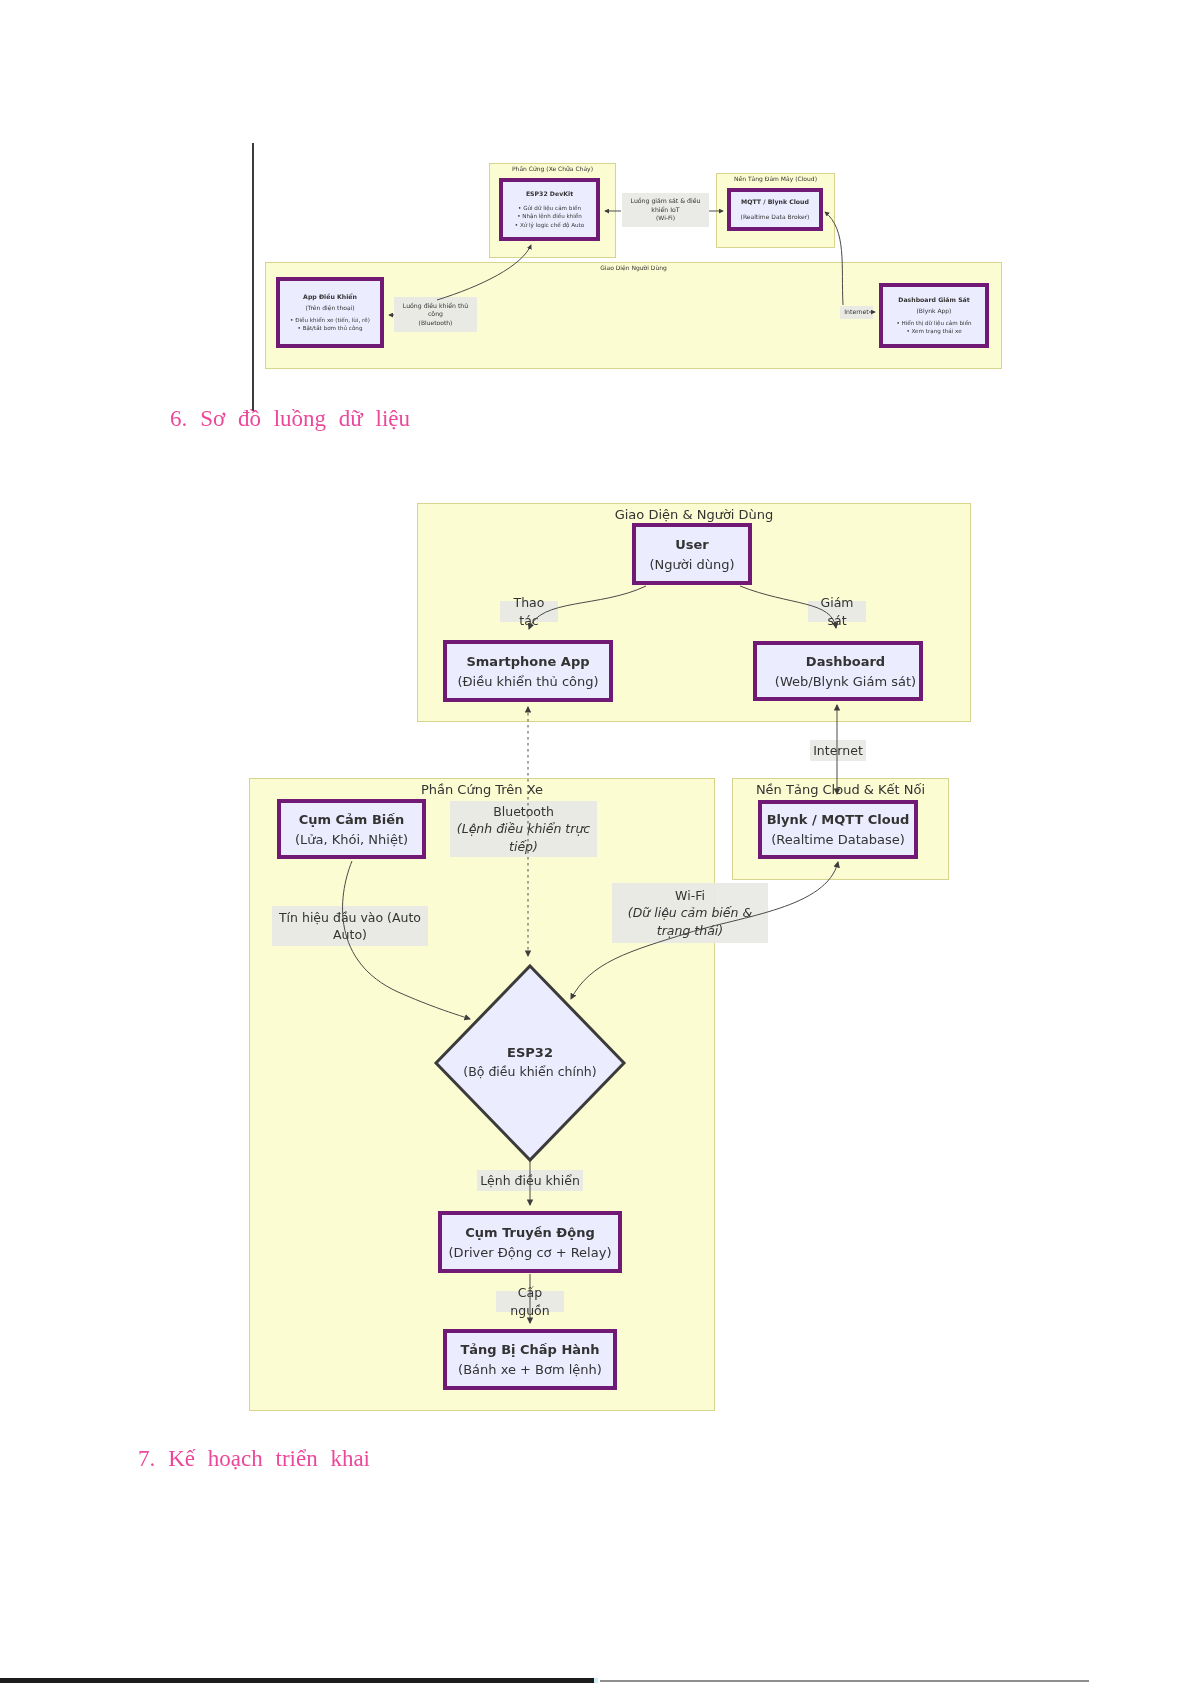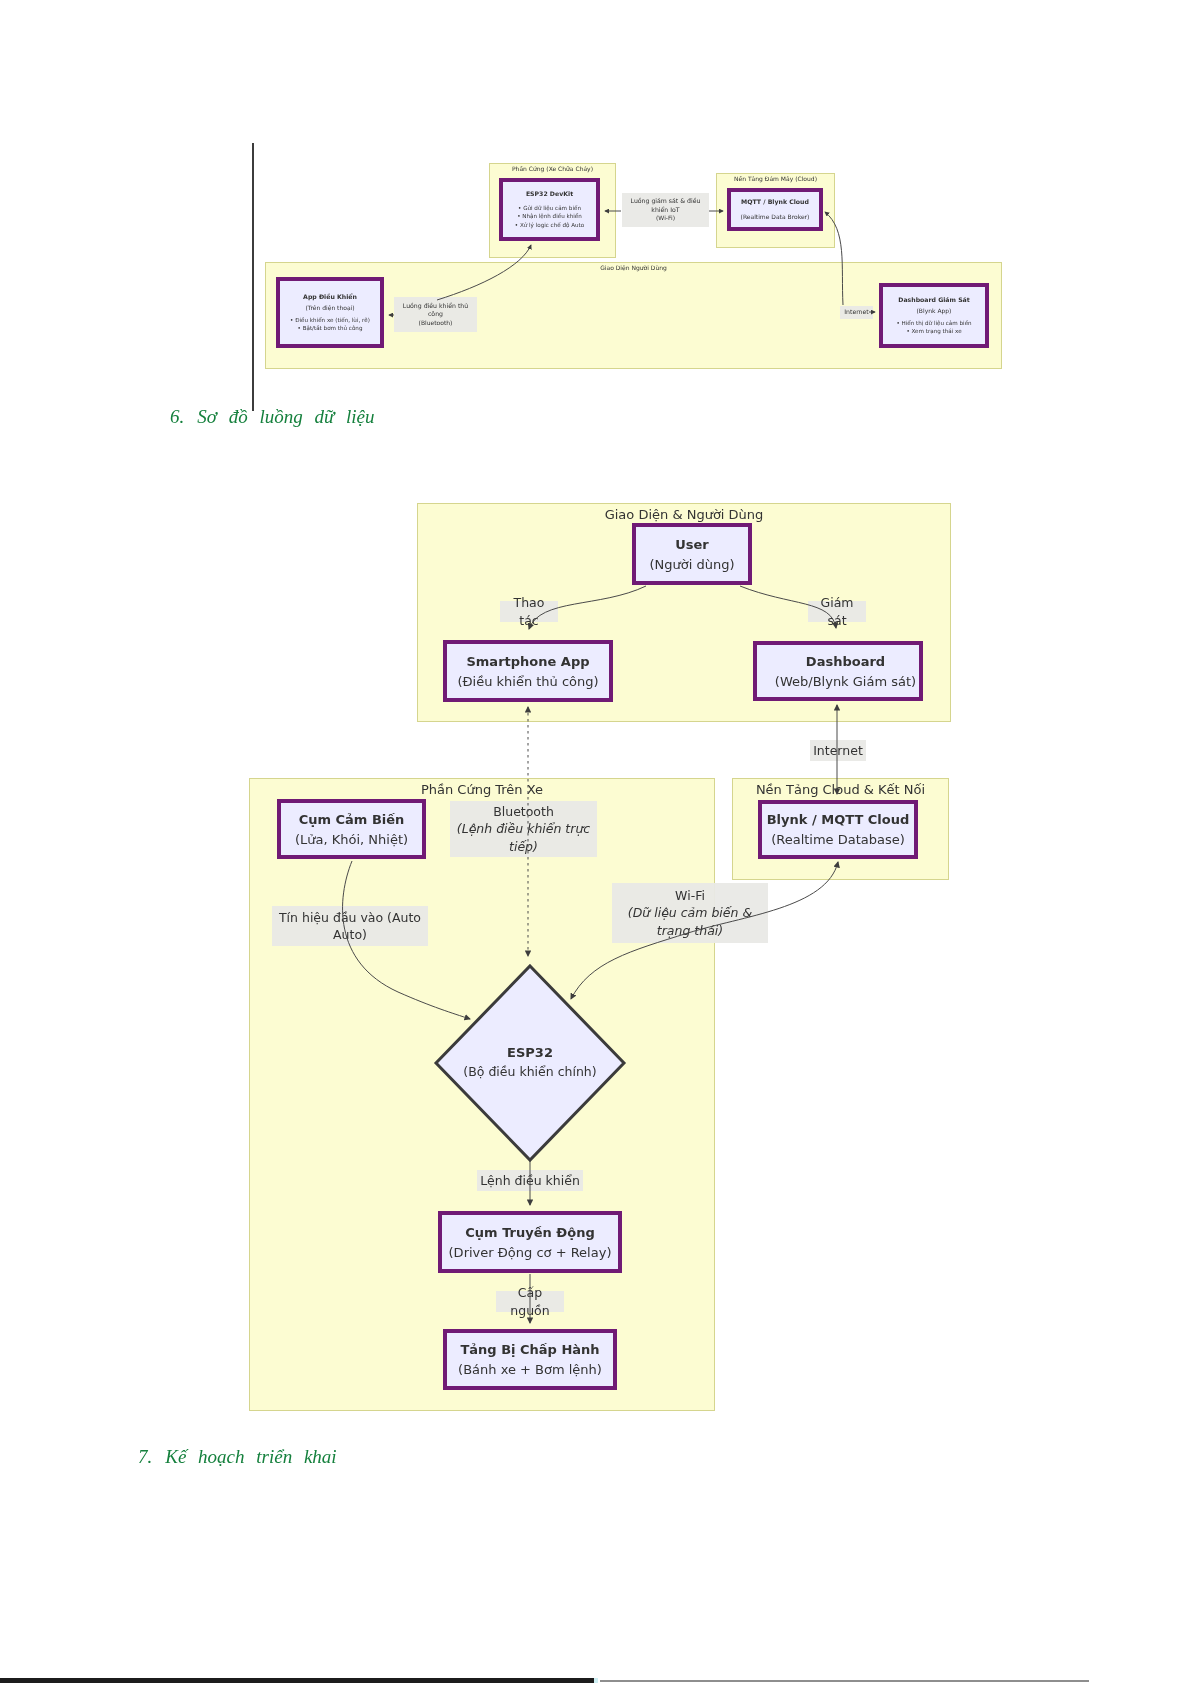--- a/index.html
+++ b/index.html
@@ -31,21 +31,21 @@
   .i{font-style:italic;}
 
   .overlay{position:absolute;left:0;top:0;z-index:3;pointer-events:none;}
 
   .diamond-text{position:absolute;z-index:4;display:flex;flex-direction:column;
        align-items:center;justify-content:center;text-align:center;color:#333;}
   .diamond-text .t{font-weight:bold;font-size:13px;}
   .diamond-text .s{font-size:12.5px;margin-top:4px;}
 
   .heading{position:absolute;font-family:"Liberation Serif","DejaVu Serif",serif;
-       font-size:19px;color:#15803d;word-spacing:7px;z-index:2;font-style:italic;}
+       font-size:23px;color:#ec4899;word-spacing:7px;z-index:2;}
   .heading .num{margin-right:13px;}
 
   .vline{position:absolute;left:252px;top:143px;width:2px;height:268px;background:#3c3c3c;z-index:2;}
 
   .bar-black{position:absolute;left:0;top:1678px;width:594px;height:5px;background:#1c1c1c;z-index:2;}
   .bar-teal{position:absolute;left:594px;top:1678px;width:4px;height:5px;background:#cdeef2;z-index:2;}
   .bar-gray{position:absolute;left:600px;top:1680px;width:489px;height:2px;background:#8e8e8e;z-index:2;}
 </style>
 </head>
 <body>
@@ -105,21 +105,21 @@
     </div>
   </div>
 
   <div class="heading" style="left:170px;top:406px;">
     <span class="num">6.</span><span>Sơ đồ luồng dữ liệu</span>
   </div>
   <div class="heading" style="left:138px;top:1446px;">
     <span class="num">7.</span><span>Kế hoạch triển khai</span>
   </div>
 
-  <div class="group" style="left:417px;top:503px;width:532px;height:217px;">
+  <div class="group" style="left:417px;top:503px;width:532px;height:217px;padding-left:20px;">
     <div class="gtitle">Giao Diện &amp; Người Dùng</div>
   </div>
   <div class="group" style="left:249px;top:778px;width:464px;height:631px;">
     <div class="gtitle">Phần Cứng Trên Xe</div>
   </div>
   <div class="group" style="left:732px;top:778px;width:215px;height:100px;">
     <div class="gtitle">Nền Tảng Cloud &amp; Kết Nối</div>
   </div>
 
   <div class="lbl" style="left:500px;top:601px;width:58px;height:21px;">

